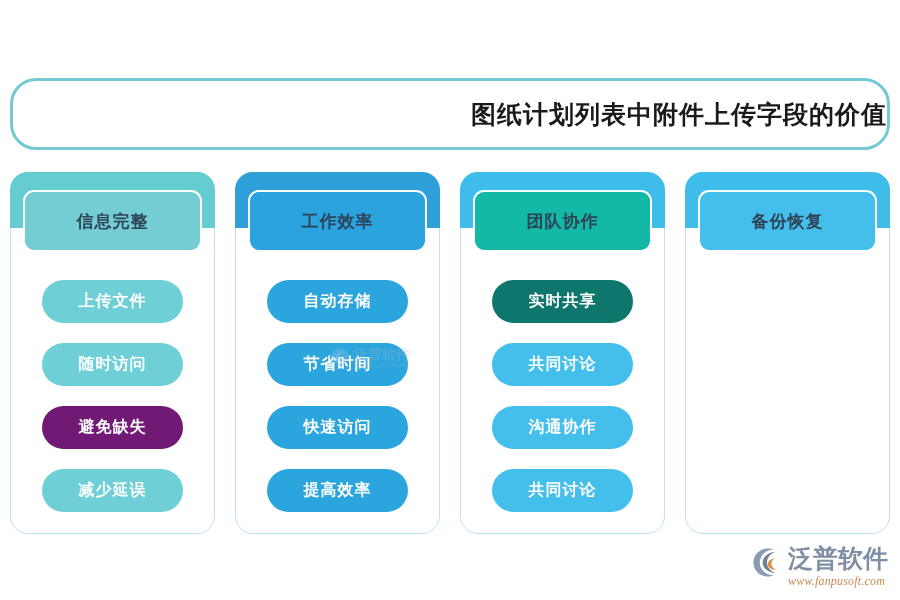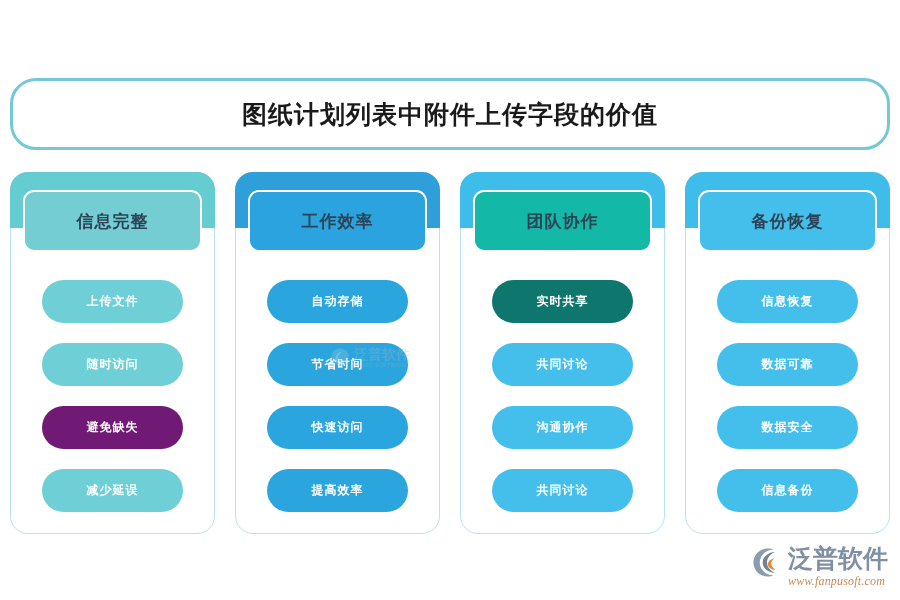--- a/index.html
+++ b/index.html
@@ -21,21 +21,21 @@
     left: 10px;
     top: 78px;
     width: 880px;
     height: 72px;
     box-sizing: border-box;
     border: 3px solid #74c9d4;
     border-radius: 26px;
     background: #ffffff;
     display: flex;
     align-items: center;
-    justify-content: center;
+    justify-content: flex-end;
   }
   #title-text {
     font-size: 25px;
     font-weight: bold;
     color: #1a1a1a;
     letter-spacing: 1px;
     white-space: nowrap;
   }
 
   
@@ -119,21 +119,21 @@
     box-sizing: border-box;
   }
   .pill {
     width: 141px;
     height: 43px;
     border-radius: 22px;
     display: flex;
     align-items: center;
     justify-content: center;
     color: #ffffff;
-    font-size: 12px;
+    font-size: 16px;
     font-weight: bold;
     letter-spacing: 1px;
     white-space: nowrap;
   }
 
   
   #center-watermark {
     position: absolute;
     left: 330px;
     top: 341px;
@@ -256,26 +256,20 @@
       <div class="pill" style="background-color: rgb(68, 191, 235);">沟通协作</div>
       <div class="pill" style="background-color: rgb(68, 191, 235);">共同讨论</div>
     </div>
   </div>
 
   <div class="column-card">
     <div class="card-outline"></div>
     <div class="card-band" style="background-color: rgb(63, 189, 234);"></div>
     <div class="card-header" style="background-color: rgb(68, 191, 235);">
       <div class="card-header-label">备份恢复</div>
-    </div>
-    <div class="card-items">
-      <div class="pill" style="background-color: rgb(68, 191, 235);">信息恢复</div>
-      <div class="pill" style="background-color: rgb(68, 191, 235);">数据可靠</div>
-      <div class="pill" style="background-color: rgb(68, 191, 235);">数据安全</div>
-      <div class="pill" style="background-color: rgb(68, 191, 235);">信息备份</div>
     </div>
   </div>
 
 </div>
 
 <div id="center-watermark">
   <svg class="wm-mark" viewBox="0 0 32 32">
     <path d="M16 2 A14 14 0 1 0 16 30 A14 14 0 1 0 16 2 Z" fill="#9fc6e0"></path>
     <path d="M20 7 C12 9 8 14 9 20 C10 25 15 27 20 26 C14 24 12 20 13 16 C14 12 17 9 20 7 Z" fill="#ffffff"></path>
   </svg>

